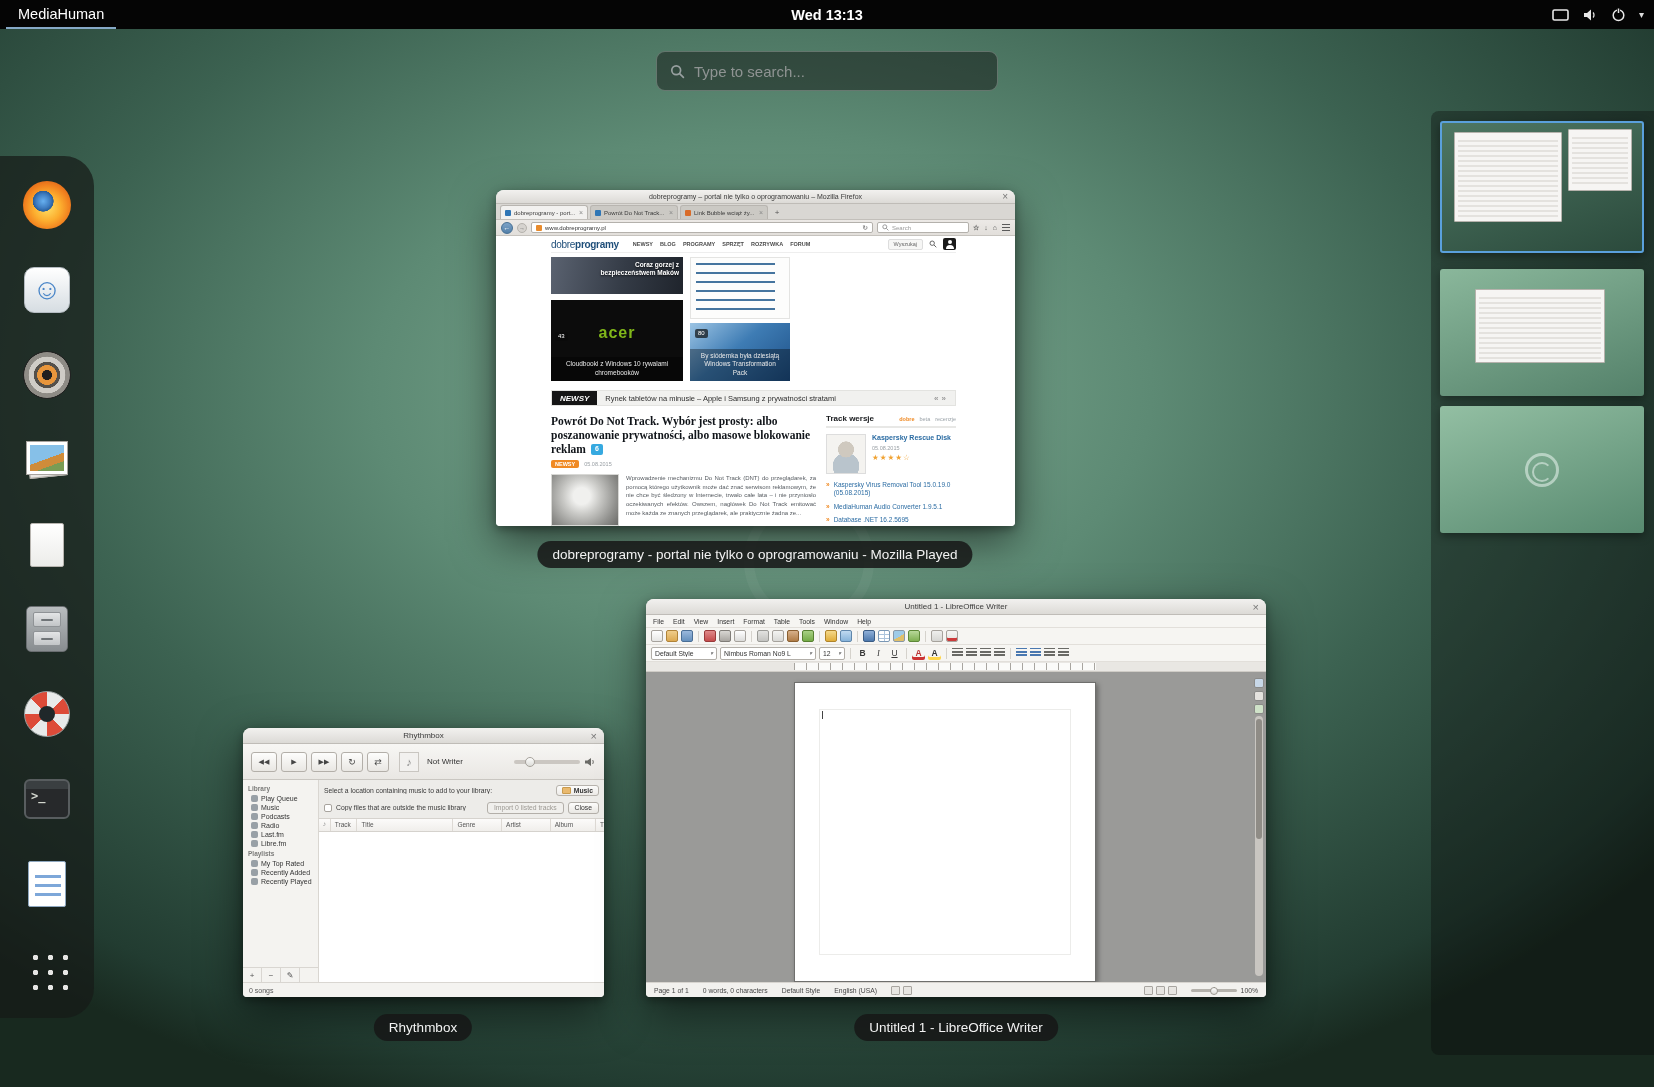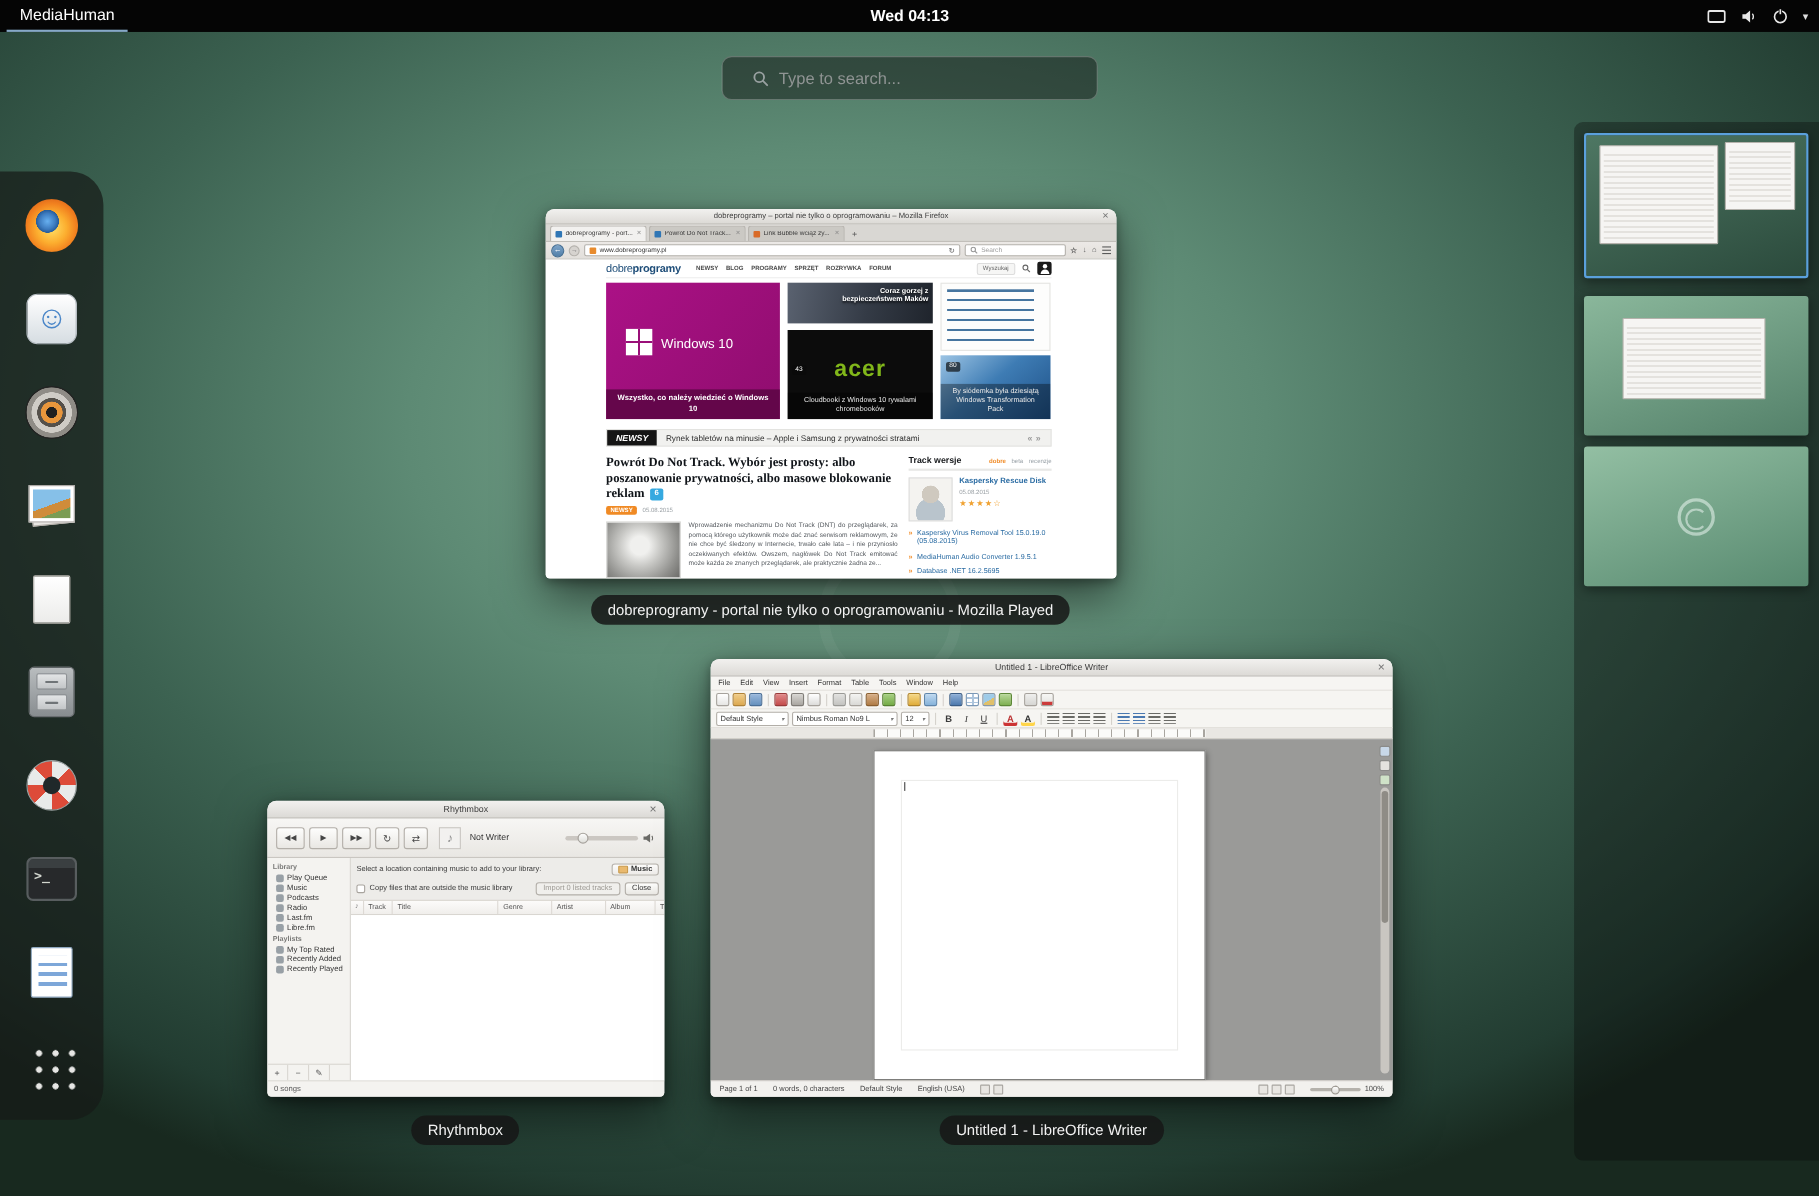--- a/index.html
+++ b/index.html
@@ -12,21 +12,21 @@
  border:10px solid rgba(255,255,255,0.05);border-radius:50%}
 
 .topbar{position:absolute;top:0;left:0;right:0;height:29px;background:#050505;display:flex;align-items:center;color:#eee;z-index:40}
 .activities{height:100%;display:flex;align-items:center;padding:0 12px;margin-left:6px;font-size:14.5px;color:#fff;border-bottom:2px solid #86a9c7;cursor:pointer}
 .clock{position:absolute;left:50%;transform:translateX(-50%);font-size:14.5px;font-weight:bold;color:#fff;cursor:pointer}
 .status{position:absolute;right:10px;display:flex;align-items:center;gap:13px;height:100%;cursor:pointer}
 .status svg{display:block}
 .status .chev{font-size:10px;color:#ddd}
 
 .search-bar{position:absolute;top:51px;left:50%;transform:translateX(-50%);width:342px;height:40px;background:rgba(10,12,12,0.45);
- border:1px solid rgba(238,238,236,0.28);border-radius:9px;display:flex;align-items:center;padding:0 27px;gap:9px;z-index:30}
+ border:1px solid rgba(238,238,236,0.28);border-radius:9px;display:flex;align-items:center;padding:0 13px;gap:9px;z-index:30}
 .search-bar input{flex:1;background:transparent;border:none;outline:none;color:#ddd;font-size:15px;font-family:inherit}
 .search-bar input::placeholder{color:#8f9493}
 
 .dock{position:absolute;left:0;top:156px;width:94px;height:862px;background:rgba(22,26,24,0.72);border-radius:0 30px 30px 0;
  display:flex;flex-direction:column;align-items:center;justify-content:space-between;padding:20px 0;z-index:20}
 .dock-item{width:58px;height:58px;border-radius:10px;display:flex;align-items:center;justify-content:center;cursor:pointer}
 .ic-firefox{width:48px;height:48px;border-radius:50%;
  background:radial-gradient(circle at 42% 42%,#67b0f0 0%,#3e7cc0 18%,#275d9b 26%,rgba(0,0,0,0) 27%),
  radial-gradient(circle at 50% 55%,#ffe066 0%,#fcae2f 38%,#f2821f 62%,#d95f18 85%,#c24a10 100%)}
 .ic-chat{width:46px;height:46px;border-radius:10px;background:linear-gradient(#ffffff,#d6dde2);border:1px solid #b5bcc2;display:flex;align-items:center;justify-content:center}
@@ -101,21 +101,21 @@
 .tile-col.right{width:100px;gap:4px}
 .tile-win{width:158px;background:linear-gradient(130deg,#ab1186 0%,#8f0d6e 100%)}
 .winlogo{position:absolute;left:18px;top:42px;width:24px;height:24px;
  background:linear-gradient(90deg,rgba(0,0,0,0) 0 11px,#9a0f78 11px 13px,rgba(0,0,0,0) 13px),
  linear-gradient(180deg,rgba(0,0,0,0) 0 11px,#9a0f78 11px 13px,rgba(0,0,0,0) 13px),#fff}
 .win-title{position:absolute;left:50px;top:48px;color:#fff;font-size:12px;font-weight:300}
 .tile-cap{position:absolute;left:0;right:0;bottom:0;background:rgba(94,6,70,0.9);color:#fff;font-size:7px;font-weight:bold;text-align:center;padding:4px 10px;line-height:1.35}
 .tile-mac{height:37px;background:linear-gradient(100deg,#5a6270 0%,#343b46 55%,#1f242c 100%)}
 .cap-right{position:absolute;right:4px;top:4px;width:66%;color:#fff;font-size:6.5px;font-weight:bold;text-align:right;line-height:1.3;text-shadow:0 1px 2px rgba(0,0,0,0.8)}
 .tile-acer{flex:1;background:#0c0c0c}
-.acer-brand{position:absolute;left:50%;top:24px;transform:translateX(-50%);color:#81b71a;font-size:21px;font-weight:bold;letter-spacing:1px}
+.acer-brand{position:absolute;left:50%;top:24px;transform:translateX(-50%);color:#81b71a;font-size:16px;font-weight:bold;letter-spacing:1px}
 .cap-center{position:absolute;left:0;right:0;bottom:0;color:#e8e8e8;font-size:6.5px;text-align:center;padding:3px 8px;line-height:1.35;background:rgba(0,0,0,0.35)}
 .tile-list{height:62px;background:#fdfdfc;border:1px solid #e4e4e2;padding:5px}
 .tile-list i{display:block;height:100%;background:repeating-linear-gradient(180deg,#46759f 0 2px,rgba(0,0,0,0) 2px 9px);background-size:90% 100%;background-repeat:no-repeat}
 .tile-wtp{flex:1;background:linear-gradient(140deg,#9cc4e4 0%,#3e7cb4 45%,#1d4f86 100%)}
 .badge{position:absolute;background:rgba(10,10,10,0.68);color:#fff;font-size:6px;padding:1px 3px;border-radius:2px;line-height:1.2}
 .badge.b43{left:4px;top:32px}
 .badge.b80{left:5px;top:6px}
 .dp-flesz{display:flex;align-items:center;margin-top:9px;height:16px;background:#f1f1ef;border:1px solid #e3e3e0}
 .flesz-label{background:#151515;color:#fff;font-style:italic;font-weight:bold;font-size:8px;padding:0 8px;height:100%;display:flex;align-items:center}
 .flesz-text{flex:1;font-size:7.5px;color:#2e2e2e;padding:0 8px;white-space:nowrap;overflow:hidden}
@@ -256,21 +256,21 @@
 .swirl{position:absolute;left:50%;top:50%;transform:translate(-50%,-50%);width:34px;height:34px;border:3px solid rgba(235,245,240,0.55);border-radius:50%}
 .swirl::before{content:"";position:absolute;left:4px;top:6px;width:16px;height:16px;border:2.5px solid rgba(235,245,240,0.55);border-right-color:transparent;border-radius:50%}
 </style>
 </head>
 <body>
 
 <div class="wallpaper"></div>
 
 <header class="topbar">
   <div class="activities">MediaHuman</div>
-  <div class="clock">Wed 04:13</div>
+  <div class="clock">Wed 13:13</div>
   <div class="status">
     <svg width="17" height="14">
         <rect x="1" y="2" width="15" height="10" rx="1.5" fill="none" stroke="#e8e8e8" stroke-width="1.6"></rect>
       </svg>
     <svg width="16" height="14">
         <path d="M2 5h3l4-3.5v11L5 9H2z" fill="#e8e8e8"></path>
         <path d="M11 4.5c1.3 1.1 1.3 4 0 5" stroke="#e8e8e8" fill="none" stroke-width="1.3"></path>
       </svg>
     <svg width="15" height="15">
         <circle cx="7.5" cy="8.3" r="5.3" fill="none" stroke="#e8e8e8" stroke-width="1.5"></circle>
@@ -396,25 +396,20 @@
         <span>FORUM</span>
       </nav>
       <span class="dp-search-lbl">Wyszukaj</span>
       <svg width="8" height="8">
           <circle cx="3.2" cy="3.2" r="2.2" fill="none" stroke="#666" stroke-width="1"></circle>
           <line x1="5" y1="5" x2="7.3" y2="7.3" stroke="#666" stroke-width="1"></line>
         </svg>
       <span class="dp-user"></span>
     </div>
     <div class="dp-hero">
-      <div class="tile tile-win">
-        <span class="winlogo"></span>
-        <span class="win-title">Windows 10</span>
-        <div class="tile-cap">Wszystko, co należy wiedzieć o Windows 10</div>
-      </div>
       <div class="tile-col">
         <div class="tile tile-mac">
           <div class="cap-right">Coraz gorzej z bezpieczeństwem Maków</div>
         </div>
         <div class="tile tile-acer">
           <span class="badge b43">43</span>
           <span class="acer-brand">acer</span>
           <div class="cap-center">Cloudbooki z Windows 10 rywalami chromebooków</div>
         </div>
       </div>

